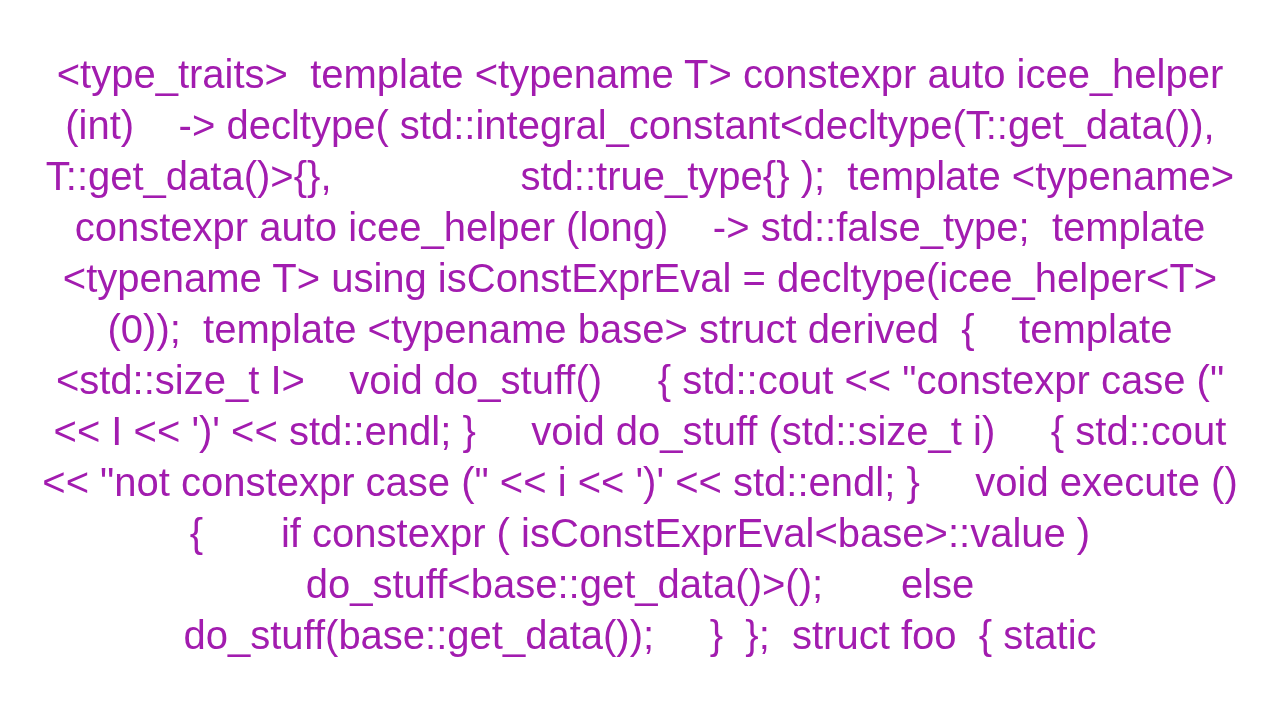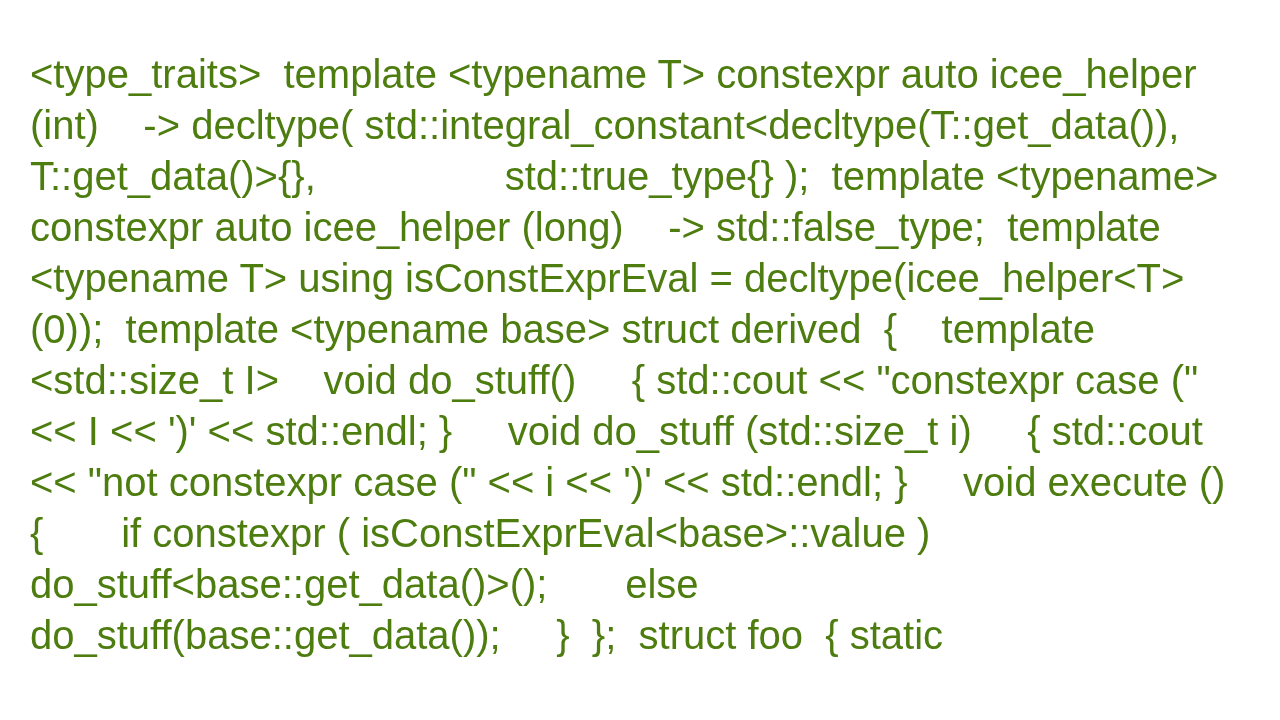--- a/index.html
+++ b/index.html
@@ -11,21 +11,22 @@
     background: #ffffff;
   }
   .code-block {
     width: 1280px;
     height: 720px;
     box-sizing: border-box;
     padding: 0 30px;
     font-family: Arial, Helvetica, sans-serif;
     font-size: 40px;
     line-height: 51px;
-    color: #4d7c0f;
+    color: #a21caf;
+    text-align: center;
     display: flex;
     align-items: center;
     justify-content: center;
     white-space: pre-wrap;
     word-break: break-word;
     font-weight: 400;
   }
   .inner {
     width: 100%;
     margin-top: -10px;

